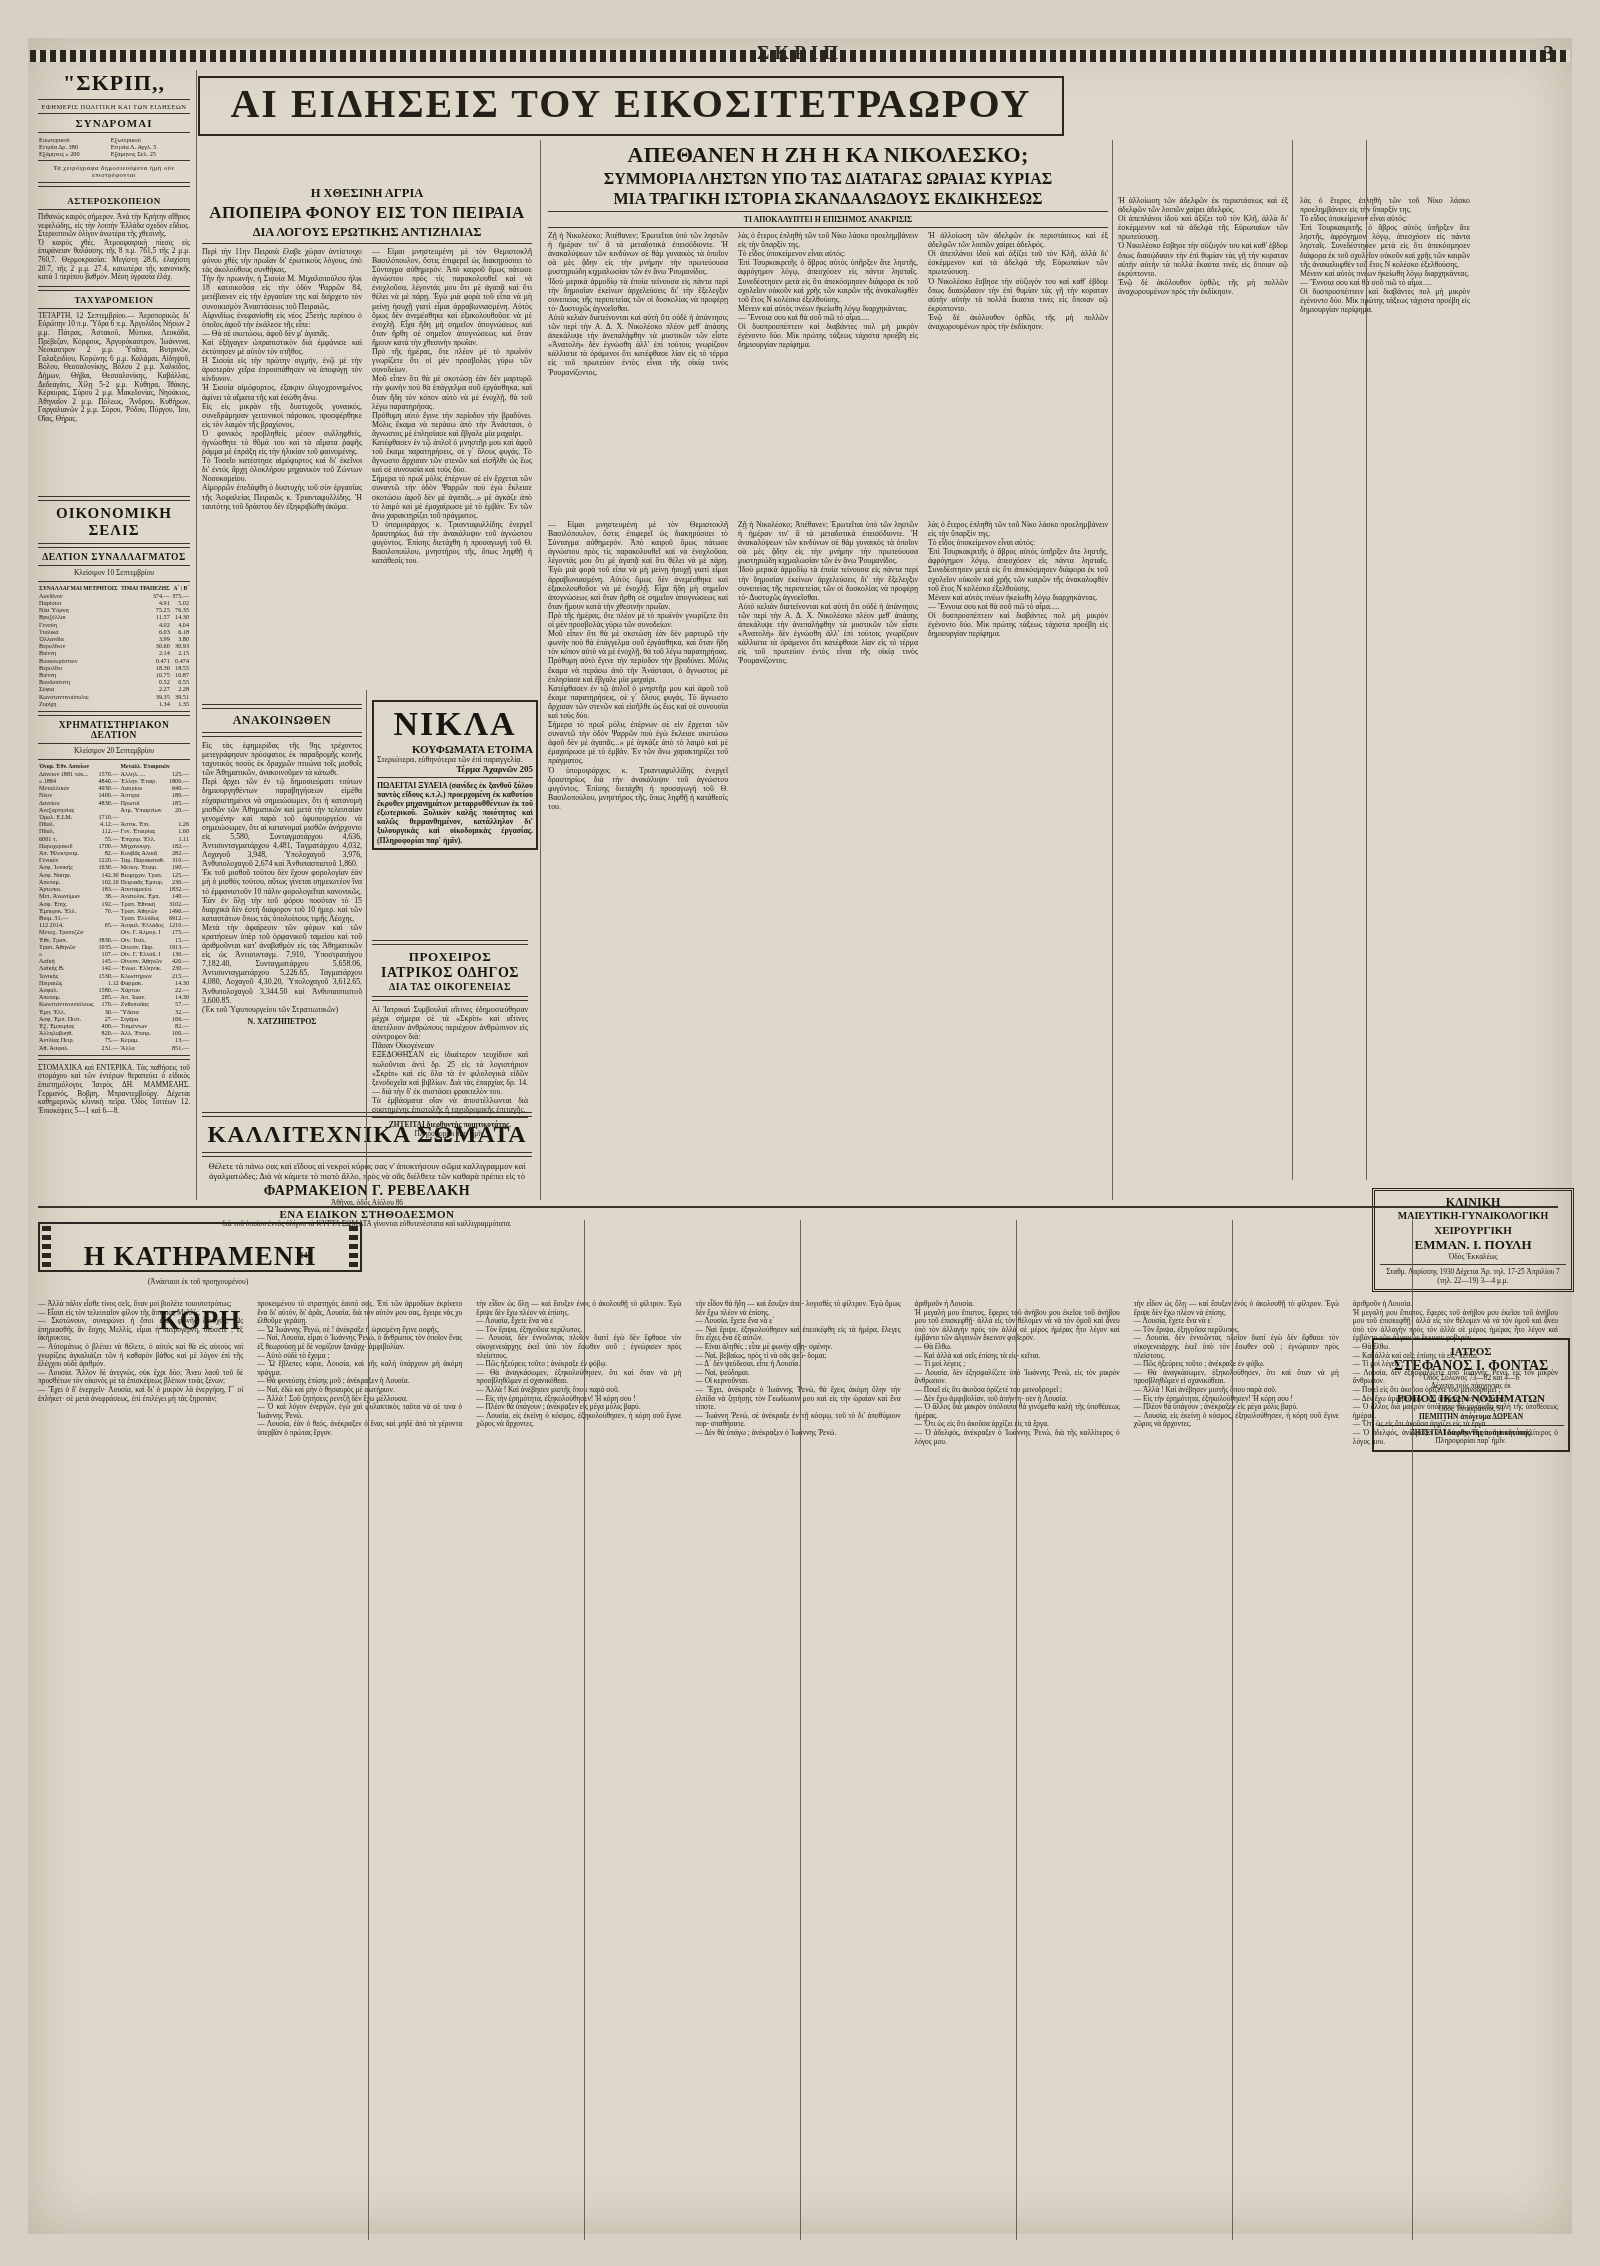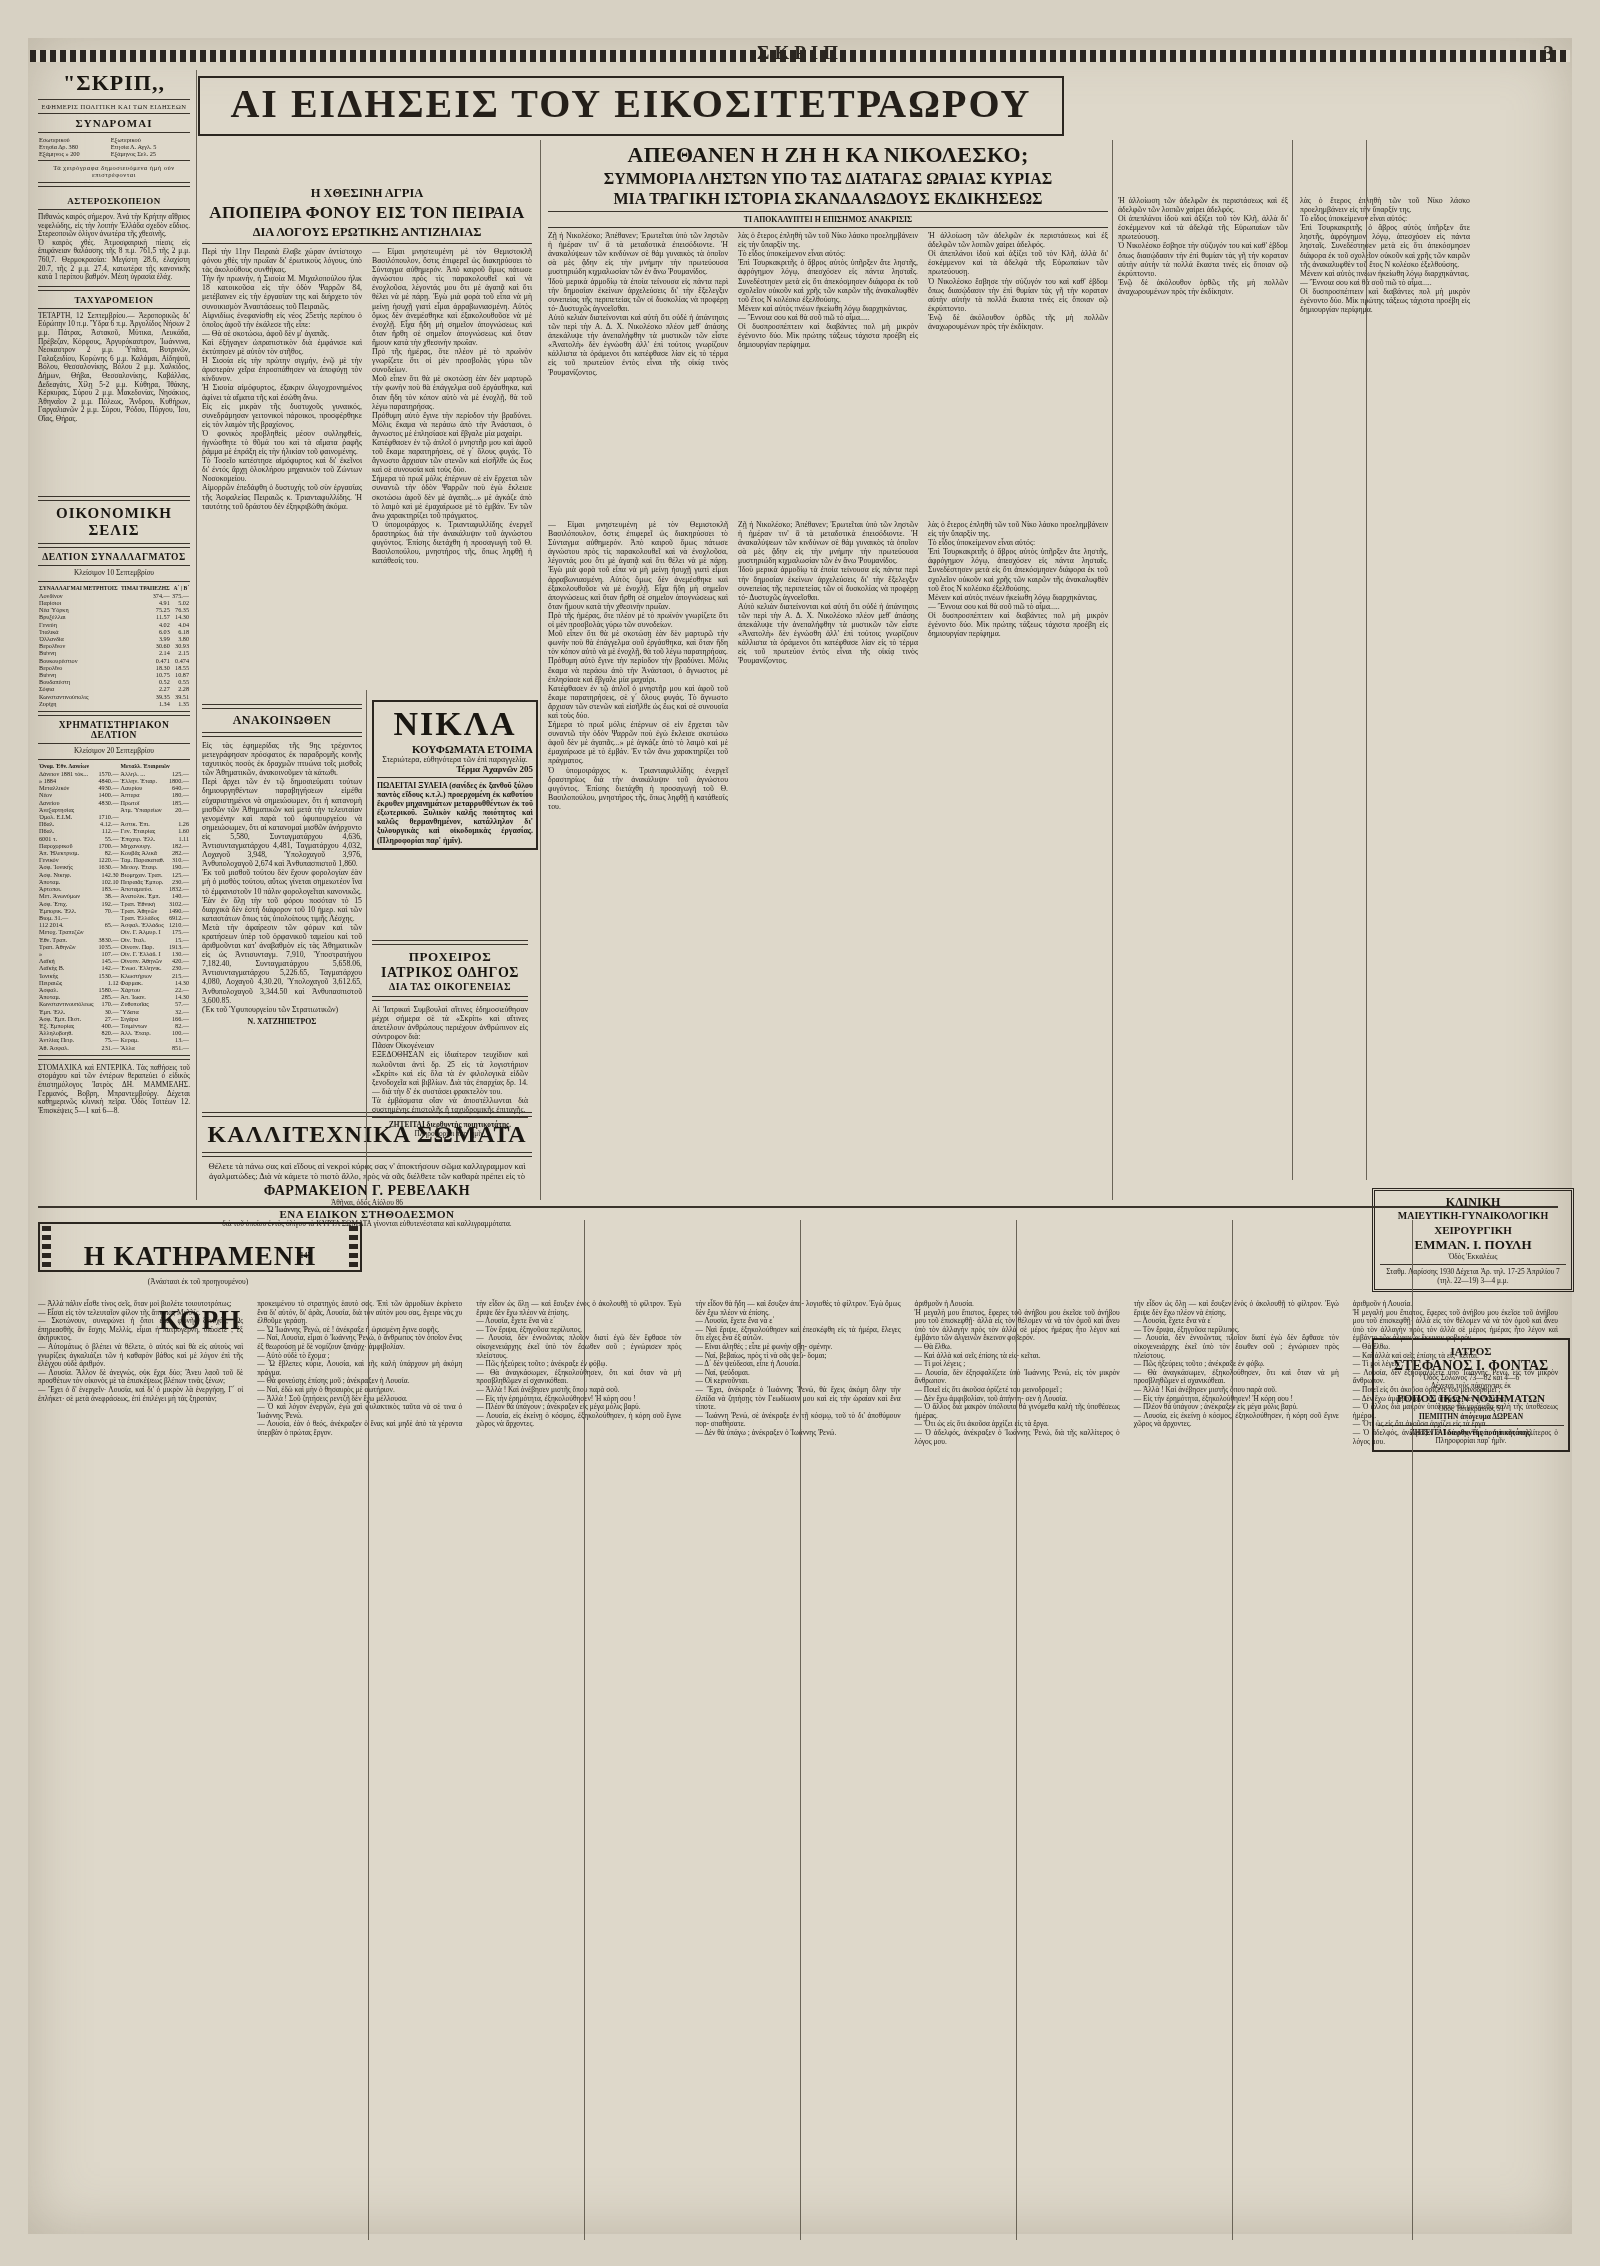--- a/index.html
+++ b/index.html
@@ -43,21 +43,21 @@
   .sechead{font-size:17px;text-align:center;font-weight:bold;letter-spacing:1px;}
   .sechead2{font-size:13px;text-align:center;font-weight:bold;letter-spacing:.5px;}
 
   table.fin{width:100%;border-collapse:collapse;font-size:6.2px;line-height:7.2px;}
   table.fin td{padding:0 1px;white-space:nowrap;}
   table.fin td.r{text-align:right;}
 
   .boxad{border:2px solid #2b2620;padding:3px;}
   .nikla{font-size:34px;font-weight:bold;text-align:center;letter-spacing:2px;}
   .niklasub{font-size:11px;font-weight:bold;text-align:right;}
-  .niklasub2{font-size:8px;text-align:center;}
+  .niklasub2{font-size:8px;}
 
   .clinic{border:3px double #2b2620;padding:4px 5px;}
   .clinicT{font-size:12px;font-weight:bold;text-align:center;line-height:14px;}
   .clinicN{font-size:13px;font-weight:bold;text-align:center;}
   .clinicS{font-size:7.4px;text-align:center;line-height:8.4px;}
 
   .feuill-title{font-size:27px;font-weight:bold;letter-spacing:1px;}
   .feuill-box{position:absolute;left:38px;top:1222px;width:320px;height:46px;border:2px solid #2b2620;}
   .vstripe{position:absolute;width:9px;background:repeating-linear-gradient(180deg,#2b2620 0 5px,#ded8ca 5px 9px);}
 

